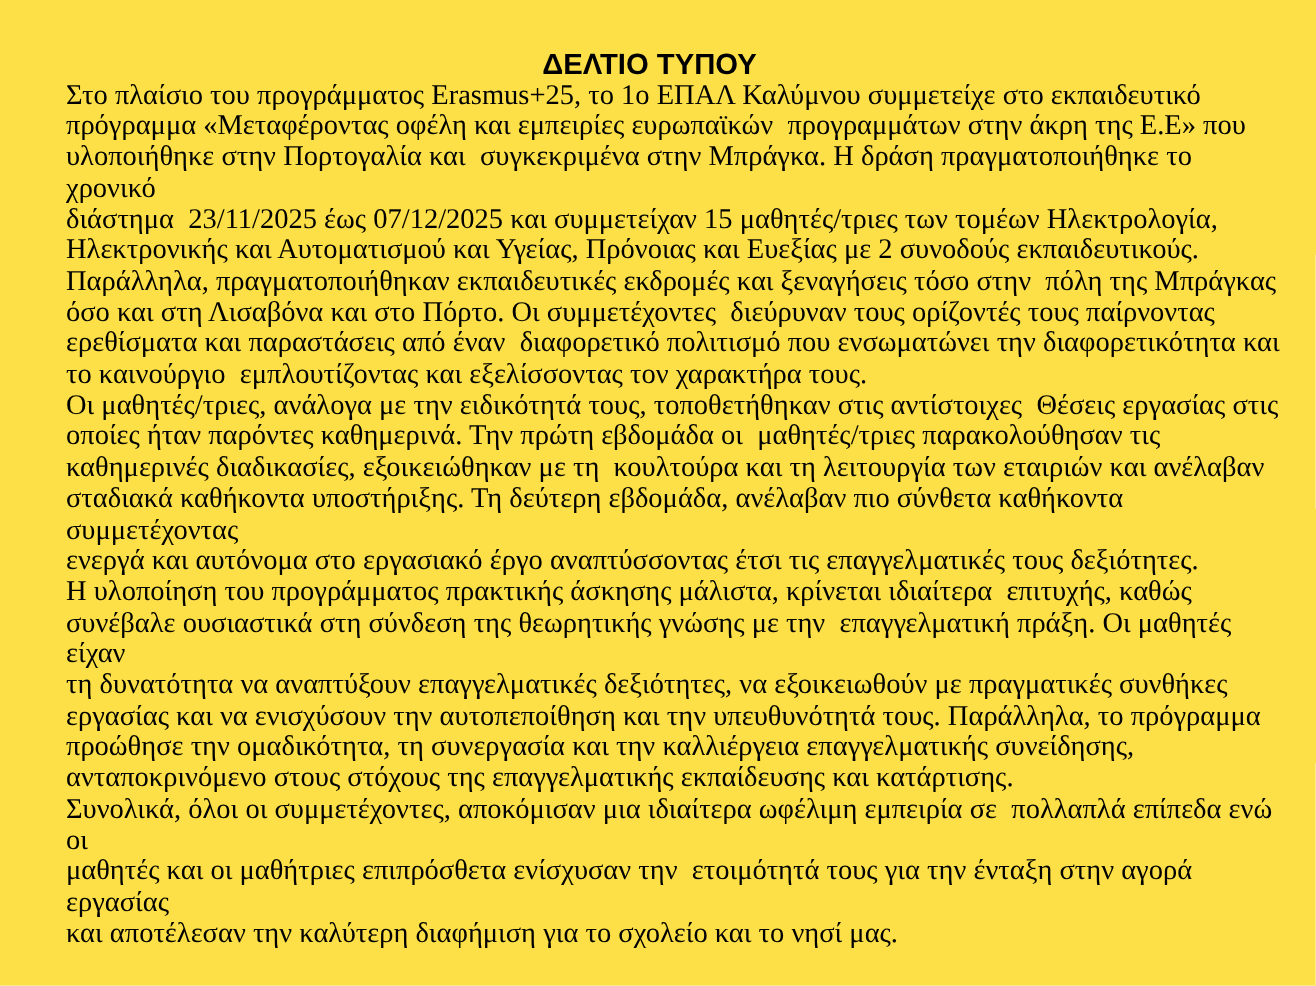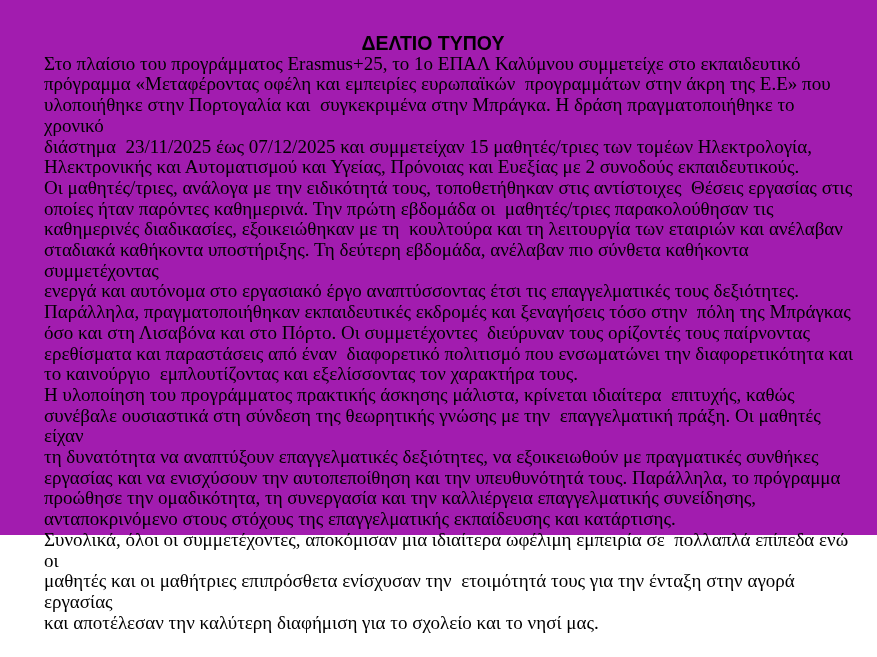--- a/index.html
+++ b/index.html
@@ -9,23 +9,23 @@
   }
   body {
     width: 877px;
     height: 657px;
     overflow: hidden;
     color: #000000;
   }
   .page {
     box-sizing: border-box;
     width: 877px;
-    height: 535px;
+    height: 657px;
     padding: 33px 18px 0 44px;
-    background: #a21caf;
+    background: #fde047;
   }
   .doc-title {
     width: 778px;
     text-align: center;
     font-family: "Liberation Sans", sans-serif;
     font-weight: bold;
     font-size: 19.5px;
     line-height: 20.7px;
   }
   .doc-body {
@@ -46,29 +46,29 @@
   <header class="doc-title">
     <div>ΔΕΛΤΙΟ ΤΥΠΟΥ</div>
   </header>
 
   <main class="doc-body">
     <p class="para">Στο πλαίσιο του προγράμματος Erasmus+25, το 1ο ΕΠΑΛ Καλύμνου συμμετείχε στο εκπαιδευτικό
 πρόγραμμα «Μεταφέροντας οφέλη και εμπειρίες ευρωπαϊκών  προγραμμάτων στην άκρη της Ε.Ε» που
 υλοποιήθηκε στην Πορτογαλία και  συγκεκριμένα στην Μπράγκα. Η δράση πραγματοποιήθηκε το χρονικό
 διάστημα  23/11/2025 έως 07/12/2025 και συμμετείχαν 15 μαθητές/τριες των τομέων Ηλεκτρολογία,
 Ηλεκτρονικής και Αυτοματισμού και Υγείας, Πρόνοιας και Ευεξίας με 2 συνοδούς εκπαιδευτικούς.</p>
+    <p class="para">Παράλληλα, πραγματοποιήθηκαν εκπαιδευτικές εκδρομές και ξεναγήσεις τόσο στην  πόλη της Μπράγκας
+όσο και στη Λισαβόνα και στο Πόρτο. Οι συμμετέχοντες  διεύρυναν τους ορίζοντές τους παίρνοντας
+ερεθίσματα και παραστάσεις από έναν  διαφορετικό πολιτισμό που ενσωματώνει την διαφορετικότητα και
+το καινούργιο  εμπλουτίζοντας και εξελίσσοντας τον χαρακτήρα τους.</p>
     <p class="para">Οι μαθητές/τριες, ανάλογα με την ειδικότητά τους, τοποθετήθηκαν στις αντίστοιχες  Θέσεις εργασίας στις
 οποίες ήταν παρόντες καθημερινά. Την πρώτη εβδομάδα οι  μαθητές/τριες παρακολούθησαν τις
 καθημερινές διαδικασίες, εξοικειώθηκαν με τη  κουλτούρα και τη λειτουργία των εταιριών και ανέλαβαν
 σταδιακά καθήκοντα υποστήριξης. Τη δεύτερη εβδομάδα, ανέλαβαν πιο σύνθετα καθήκοντα συμμετέχοντας
 ενεργά και αυτόνομα στο εργασιακό έργο αναπτύσσοντας έτσι τις επαγγελματικές τους δεξιότητες.</p>
-    <p class="para">Παράλληλα, πραγματοποιήθηκαν εκπαιδευτικές εκδρομές και ξεναγήσεις τόσο στην  πόλη της Μπράγκας
-όσο και στη Λισαβόνα και στο Πόρτο. Οι συμμετέχοντες  διεύρυναν τους ορίζοντές τους παίρνοντας
-ερεθίσματα και παραστάσεις από έναν  διαφορετικό πολιτισμό που ενσωματώνει την διαφορετικότητα και
-το καινούργιο  εμπλουτίζοντας και εξελίσσοντας τον χαρακτήρα τους.</p>
     <p class="para">Η υλοποίηση του προγράμματος πρακτικής άσκησης μάλιστα, κρίνεται ιδιαίτερα  επιτυχής, καθώς
 συνέβαλε ουσιαστικά στη σύνδεση της θεωρητικής γνώσης με την  επαγγελματική πράξη. Οι μαθητές είχαν
 τη δυνατότητα να αναπτύξουν επαγγελματικές δεξιότητες, να εξοικειωθούν με πραγματικές συνθήκες
 εργασίας και να ενισχύσουν την αυτοπεποίθηση και την υπευθυνότητά τους. Παράλληλα, το πρόγραμμα
 προώθησε την ομαδικότητα, τη συνεργασία και την καλλιέργεια επαγγελματικής συνείδησης,
 ανταποκρινόμενο στους στόχους της επαγγελματικής εκπαίδευσης και κατάρτισης.</p>
     <p class="para">Συνολικά, όλοι οι συμμετέχοντες, αποκόμισαν μια ιδιαίτερα ωφέλιμη εμπειρία σε  πολλαπλά επίπεδα ενώ οι
 μαθητές και οι μαθήτριες επιπρόσθετα ενίσχυσαν την  ετοιμότητά τους για την ένταξη στην αγορά εργασίας
 και αποτέλεσαν την καλύτερη διαφήμιση για το σχολείο και το νησί μας.</p>
   </main>

